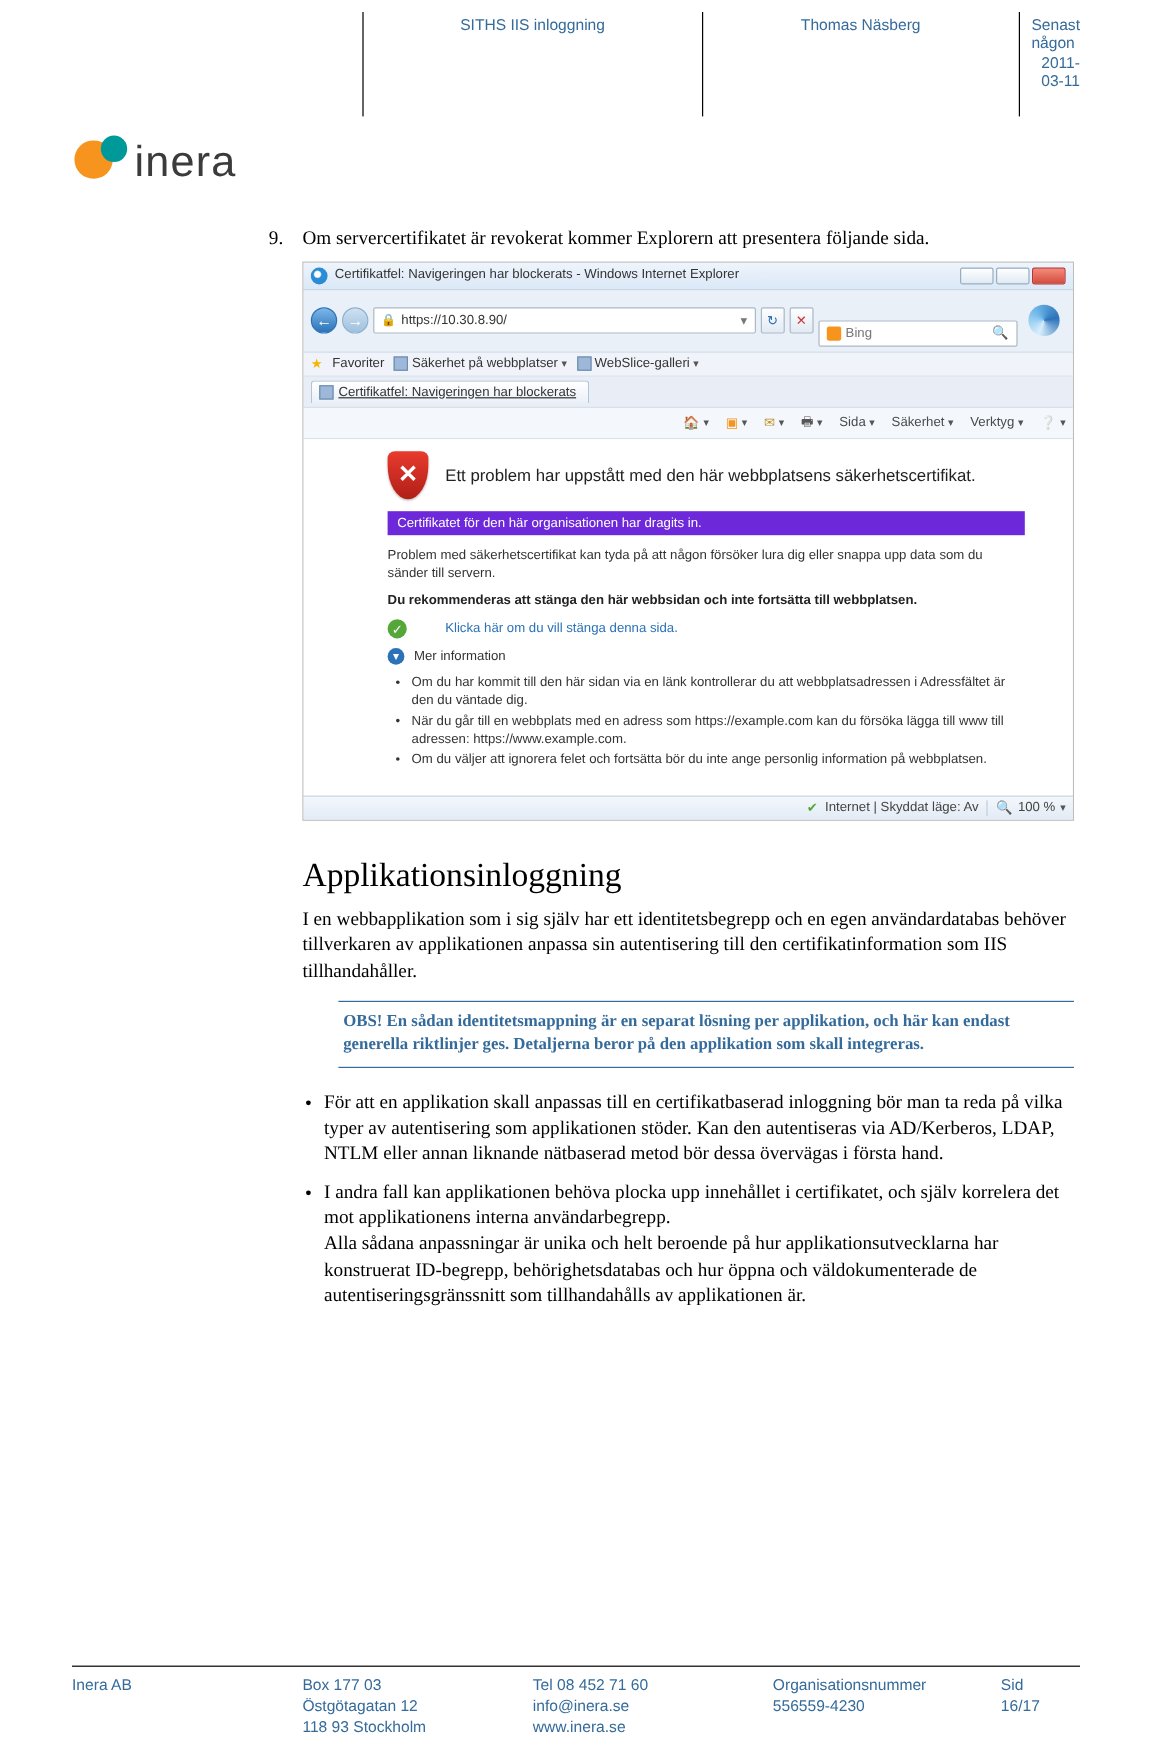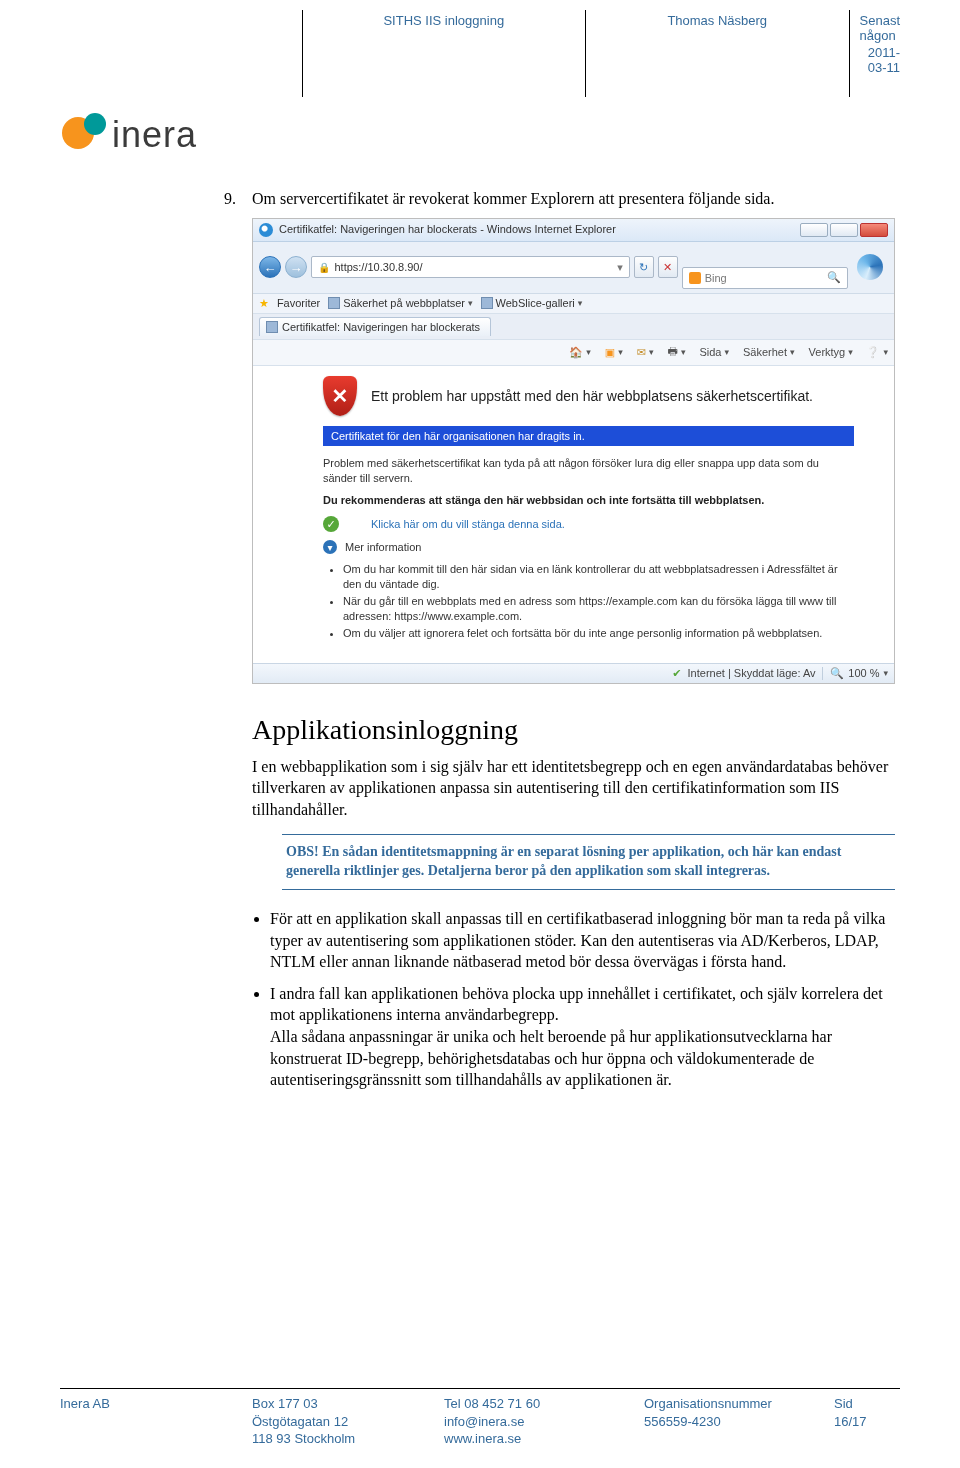--- a/index.html
+++ b/index.html
@@ -136,21 +136,21 @@
   .fav-item { display:flex; align-items:center; gap:3px; color:#333; }
   .page-icon {
     width:12px; height:12px; background:#9db8d8; border:1px solid #6f8db0;
   }
   .ss-tabbar { background:#e9eef6; }
   .tab {
     background:linear-gradient(#fff,#eaf0f8);
     border:1px solid #b5c5d8; border-bottom:none;
     border-radius:3px 3px 0 0;
     padding:3px 10px 3px 6px;
-    display:flex; align-items:center; gap:4px;
+    display:flex; align-items:center; gap:4px;text-decoration:underline;
   }
   .ss-cmdbar { background:#f4f7fb; justify-content:flex-end; gap:14px; font-size:11px; color:#4a4a4a;}
   .cmd-item { display:flex; align-items:center; gap:3px;}
   .dd { font-size:9px; color:#555;}
   .home-icon { color:#3e7cb5; }
   .feed-icon { color:#f7941d; }
   .mail-icon { color:#c48e2a; }
   .print-icon { color:#555; }
 
   .ss-body { background:#fff; padding:10px 40px 16px 70px; }
@@ -158,21 +158,21 @@
   .shield {
     width:34px; height:40px;
     background: linear-gradient(#e83b2e,#b01f17);
     border-radius: 6px 6px 50% 50% / 6px 6px 70% 70%;
     display:flex; align-items:center; justify-content:center;
     color:#fff; font-weight:bold; font-size:20px;
     box-shadow: 0 1px 2px rgba(0,0,0,.3);
   }
   .warn-title { font-size:14px; color:#222; }
   .blue-bar {
-    background:#1d4ed8; color:#fff;
+    background:#6d28d9; color:#fff;
     padding:4px 8px; font-size:11px; margin-bottom:10px;
   }
   .ss-p { font-size:11px; color:#333; margin:8px 0; line-height:1.35;}
   .ss-bold { font-weight:bold; color:#222; }
   .link-row { display:flex; align-items:center; gap:8px; margin:8px 0;}
   .green-check {
     width:16px; height:16px; border-radius:50%;
     background:#56a739; color:#fff;
     display:flex;align-items:center;justify-content:center; font-size:11px;
   }

